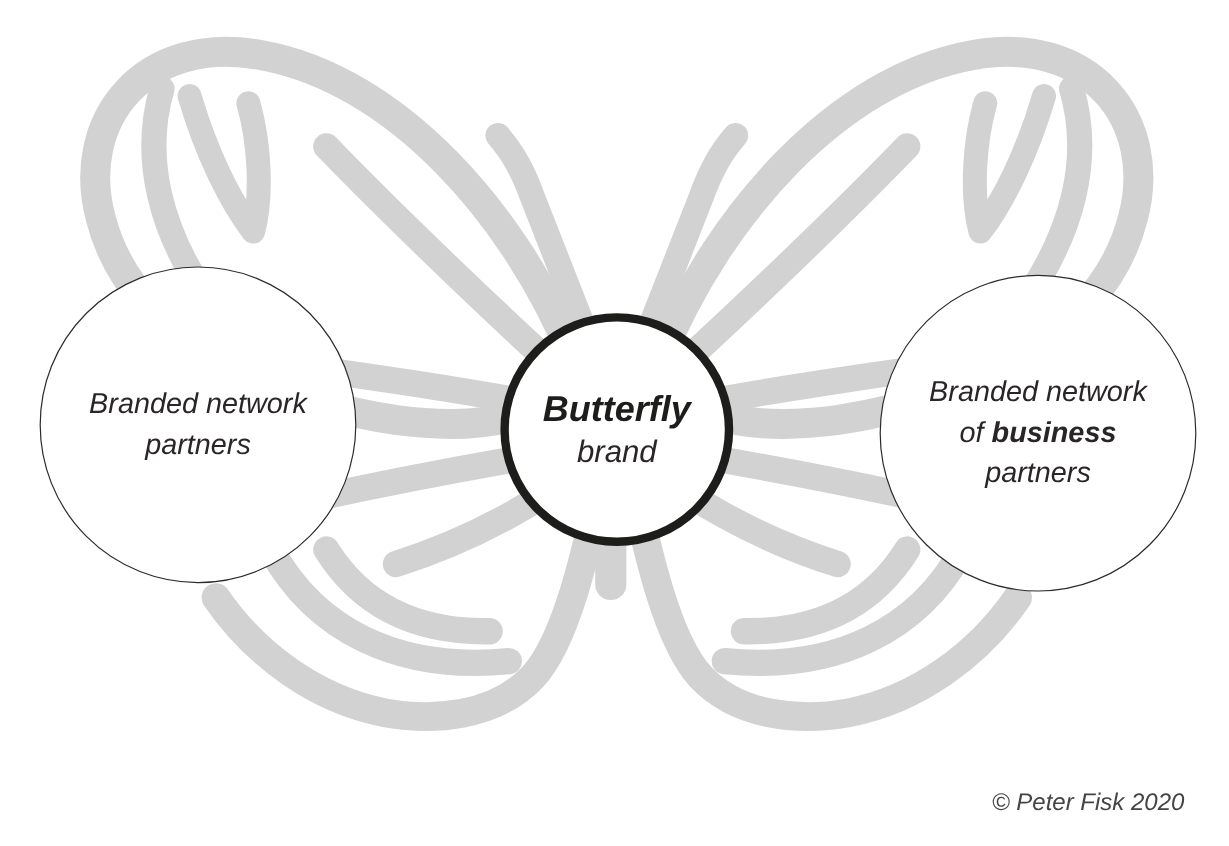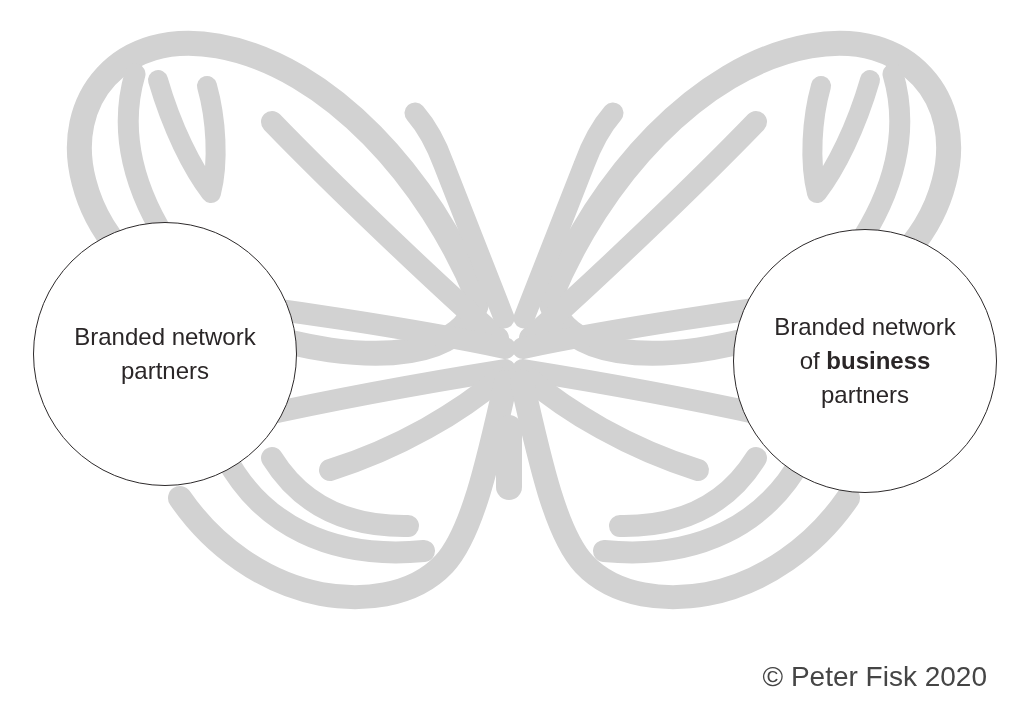--- a/index.html
+++ b/index.html
@@ -12,20 +12,21 @@
   * { box-sizing: border-box; }
   html, body { margin: 0; padding: 0; background: #fff; }
   .canvas {
     position: relative;
     width: 1024px;
     height: 705px;
     background: #ffffff;
     overflow: hidden;
     font-family: "Liberation Sans", sans-serif;
     color: var(--text-color);
+    font-style: italic;
   }
   svg.butterfly {
     position: absolute;
     left: 0; top: 0;
     width: 1024px; height: 705px;
   }
   svg.butterfly .wing-strokes {
     stroke: var(--butterfly-gray);
     fill: none;
     stroke-linecap: round;
@@ -64,22 +65,22 @@
     color: var(--center-border);
   }
   .center .subtitle {
     font-size: 26px;
     line-height: 32px;
     color: var(--text-color);
   }
   .copyright {
     position: absolute;
     right: 37px;
-    bottom: 12px;
-    font-size: 28px;
+    bottom: 24px;
+    font-size: 20px;
     color: var(--copyright-color);
   }
 </style>
 </head>
 <body>
 
 <div class="canvas">
 
   <svg class="butterfly" viewBox="0 0 1024 705" aria-hidden="true">
     <g class="wing-strokes">
@@ -112,20 +113,26 @@
     </g>
   </svg>
 
   <div class="circle side left">
     <div class="txt">
       <div>Branded network</div>
       <div>partners</div>
     </div>
   </div>
 
+  <div class="circle center">
+    <div class="txt">
+      <div class="title">Butterfly</div>
+      <div class="subtitle">brand</div>
+    </div>
+  </div>
 
   <div class="circle side right">
     <div class="txt">
       <div>Branded network</div>
       <div><span>of </span><strong>business</strong></div>
       <div>partners</div>
     </div>
   </div>
 
   <div class="copyright">© Peter Fisk 2020</div>

